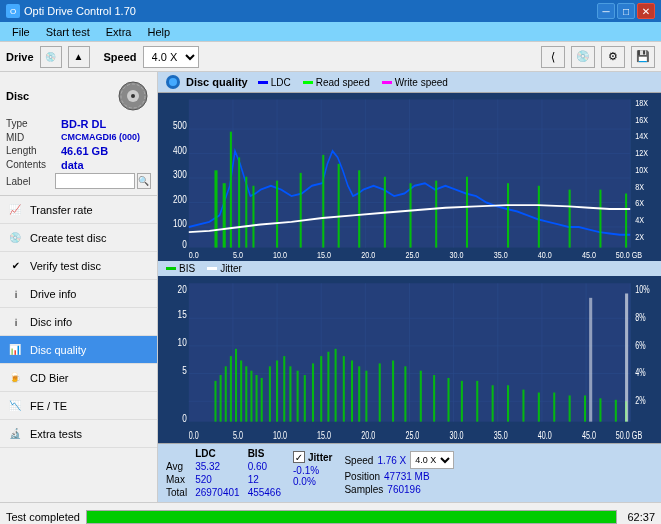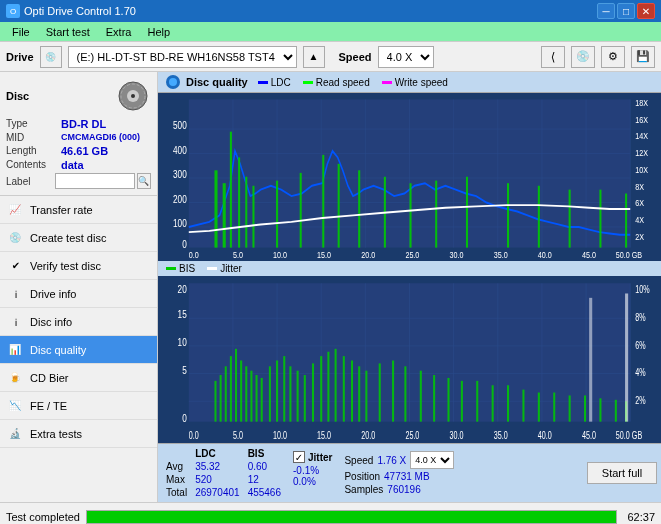--- a/index.html
+++ b/index.html
@@ -7,21 +7,21 @@
 
     
     .titlebar { background: #1a6bbf; color: white; height: 22px; display: flex; align-items: center; justify-content: space-between; padding: 0 6px; font-size: 11px; }
     .titlebar-left { display: flex; align-items: center; gap: 4px; }
     .titlebar-icon { width: 14px; height: 14px; background: #4af; border-radius: 2px; display: flex; align-items: center; justify-content: center; font-size: 8px; color: white; }
     .titlebar-controls { display: flex; gap: 2px; }
     .titlebar-btn { width: 18px; height: 16px; background: #2a7cd0; border: 1px solid #4a9ce0; color: white; font-size: 10px; display: flex; align-items: center; justify-content: center; cursor: pointer; border-radius: 2px; }
     .titlebar-btn.close { background: #c0392b; border-color: #e74c3c; }
 
     
-    .menubar { background: #86efac; border-bottom: 1px solid #ccc; height: 20px; display: flex; align-items: center; padding: 6px 4px; }
+    .menubar { background: #7dd3fc; border-bottom: 1px solid #ccc; height: 20px; display: flex; align-items: center; padding: 6px 4px; }
     .menubar-item { padding: 2px 8px; cursor: pointer; font-size: 11px; color: #000; }
 
     
     .drivebar { background: #f0f0f0; border-bottom: 1px solid #ccc; height: 30px; display: flex; align-items: center; padding: 0 6px; gap: 6px; }
     .drive-label { font-size: 11px; font-weight: bold; }
     .drive-select { height: 22px; font-size: 11px; background: white; border: 1px solid #aaa; min-width: 200px; padding: 0 4px; }
     .drive-btn { height: 22px; width: 22px; background: #f0f0f0; border: 1px solid #aaa; display: flex; align-items: center; justify-content: center; cursor: pointer; font-size: 10px; }
     .speed-label { font-size: 11px; font-weight: bold; margin-left: 8px; }
     .speed-select { height: 22px; font-size: 11px; background: white; border: 1px solid #aaa; padding: 0 4px; }
     .spacer { flex: 1; }
@@ -82,23 +82,20 @@
 <div class="menubar">
   <span class="menubar-item">File</span>
   <span class="menubar-item">Start test</span>
   <span class="menubar-item">Extra</span>
   <span class="menubar-item">Help</span>
 </div>
 
 <div class="drivebar">
   <span class="drive-label">Drive</span>
   <div class="drive-btn" style="font-size:9px;">💿</div>
-  <select class="drive-select">
-    <option>(E:) HL-DT-ST BD-RE  WH16NS58 TST4</option>
-  </select>
   <div class="drive-btn">▲</div>
   <span class="speed-label">Speed</span>
   <select class="speed-select">
     <option>4.0 X</option>
   </select>
   <div class="spacer"></div>
   <div class="drive-btn-icon" style="font-size:12px;">⟨</div>
   <div class="drive-btn-icon" style="font-size:11px;">💿</div>
   <div class="drive-btn-icon" style="font-size:11px;">⚙</div>
   <div class="drive-btn-icon" style="font-size:11px;">💾</div>
@@ -446,21 +443,20 @@
           </div>
           <div style="display:flex;gap:4px;margin-top:2px;">
             <span>Samples</span>
             <span style="color:#0000cc;">760196</span>
           </div>
         </div>
 
         <div style="flex:1;"></div>
 
         <div style="display:flex;flex-direction:column;gap:2px;justify-content:center;">
-          <button class="start-btn">Start full</button>
         </div>
       </div>
     </div>
   </div>
 </div>
 
 <div class="statusbar">
   <span class="status-text">Test completed</span>
   <div class="progress-bar-container">
     <div class="progress-bar-fill" style="width:100%;"></div>

